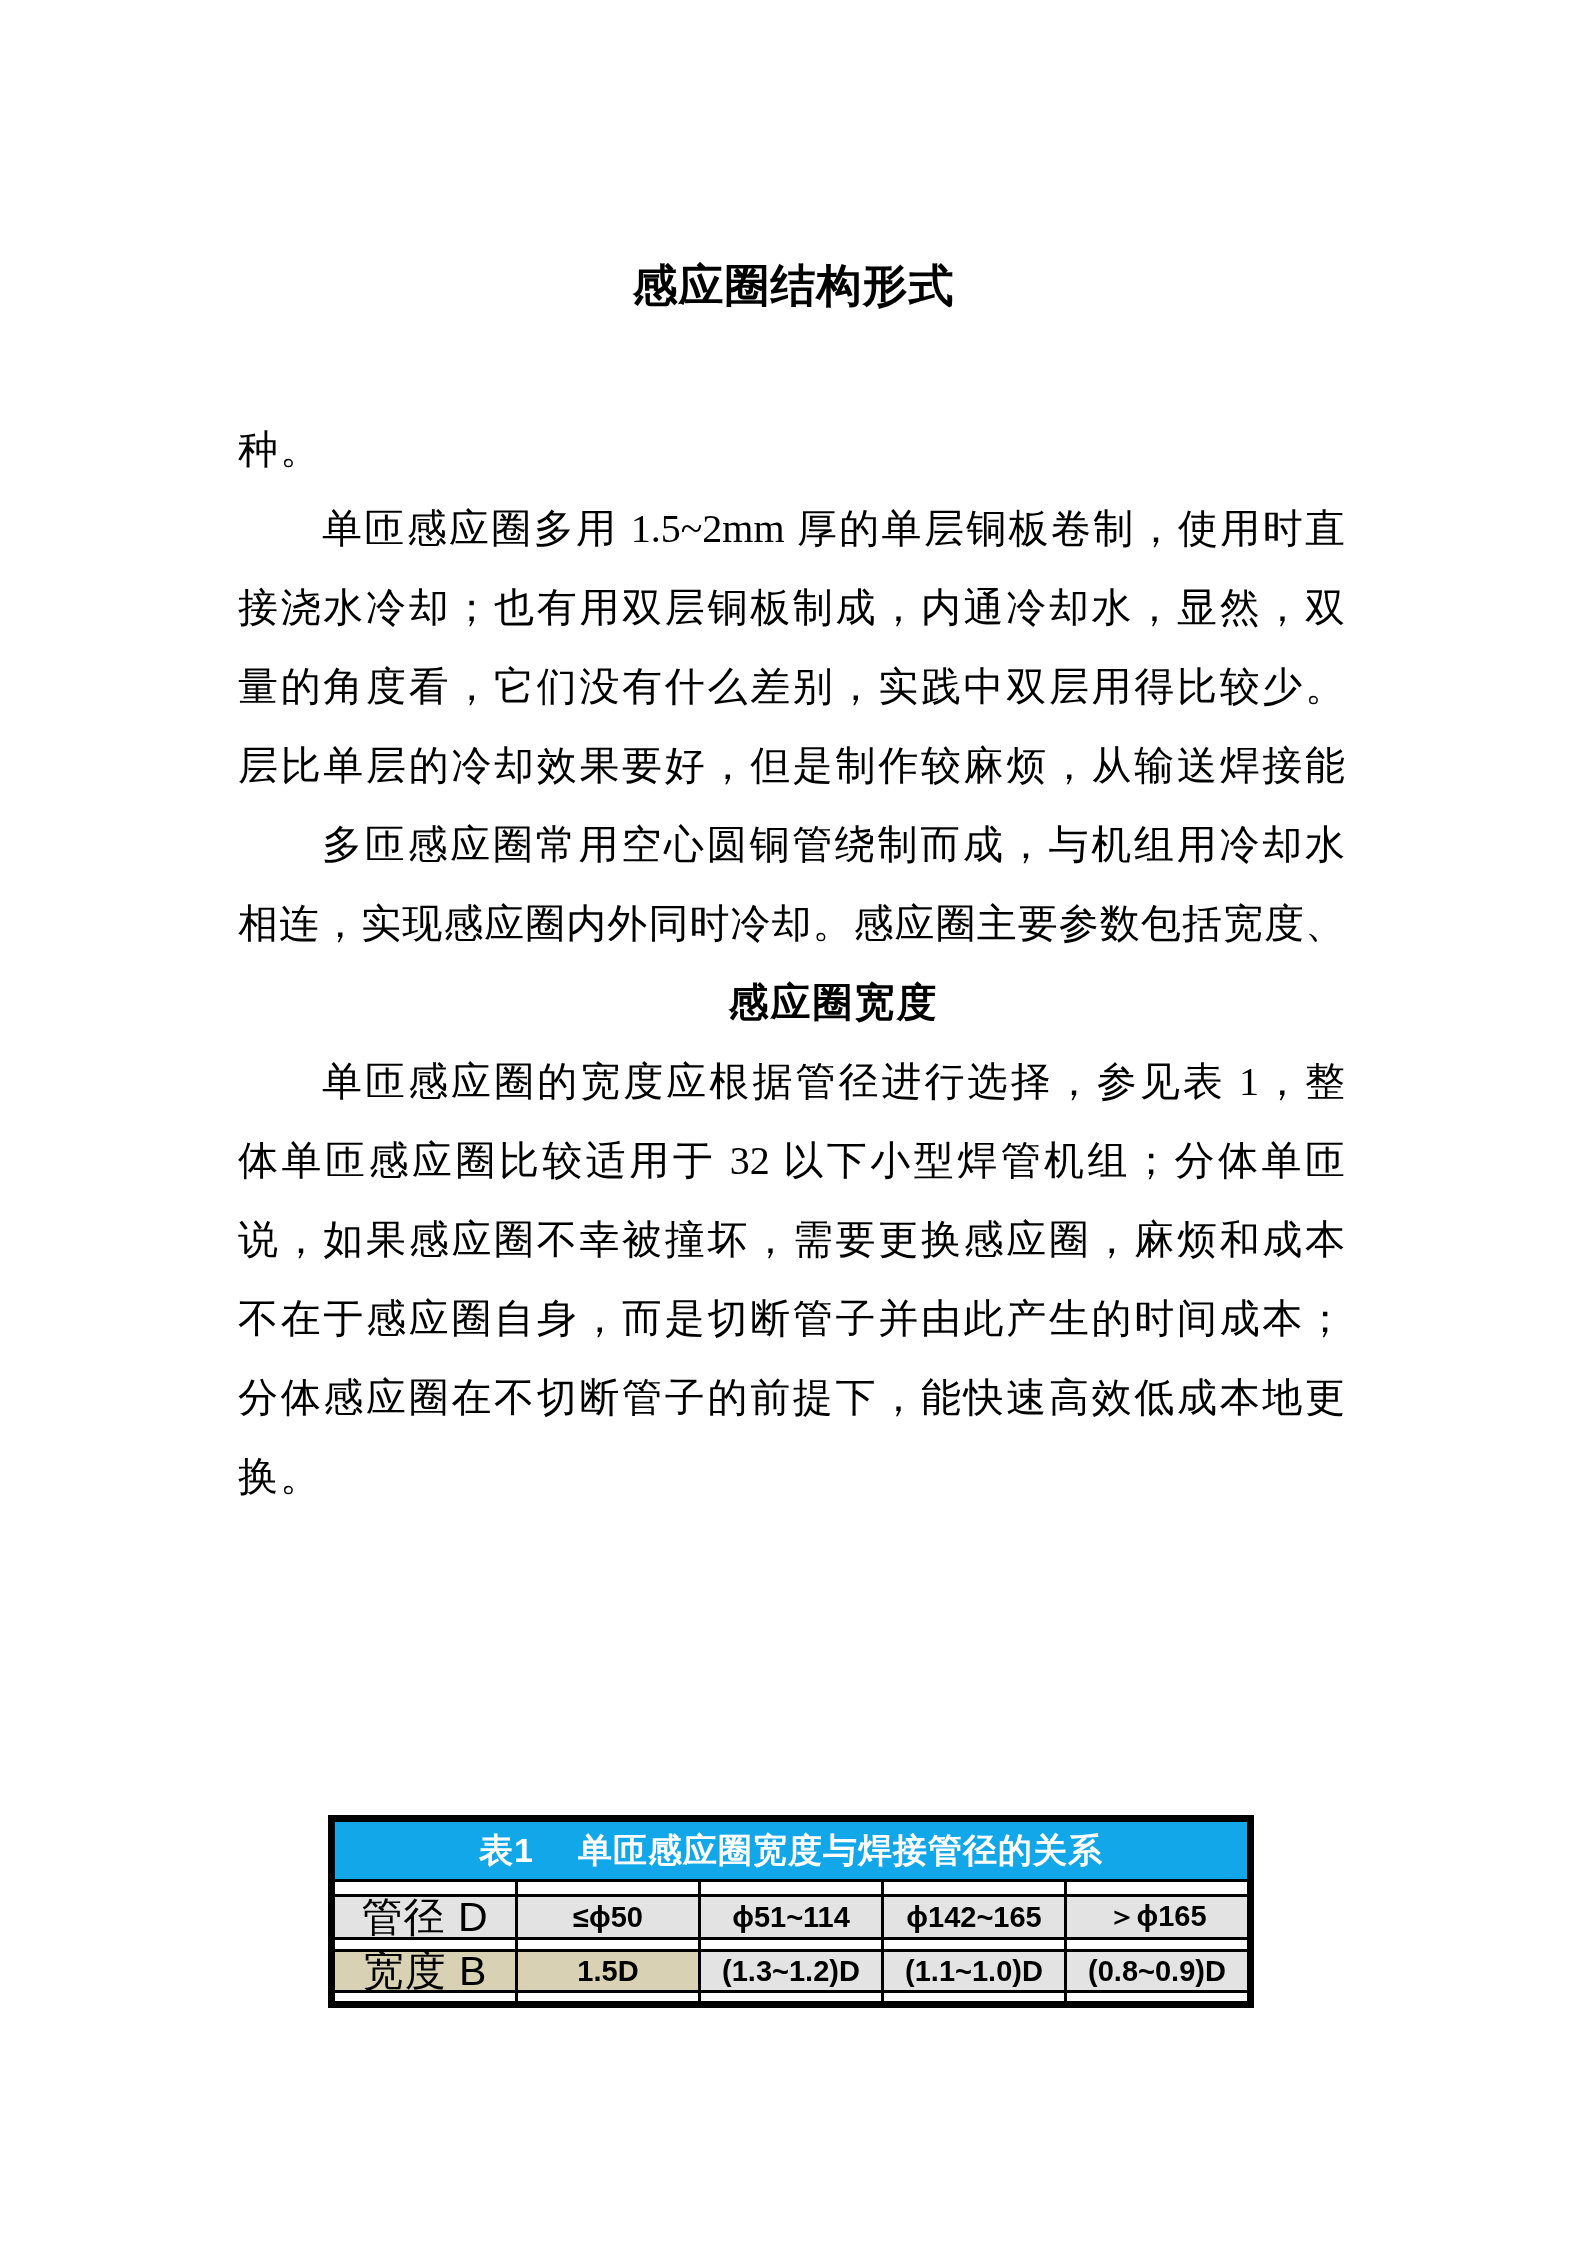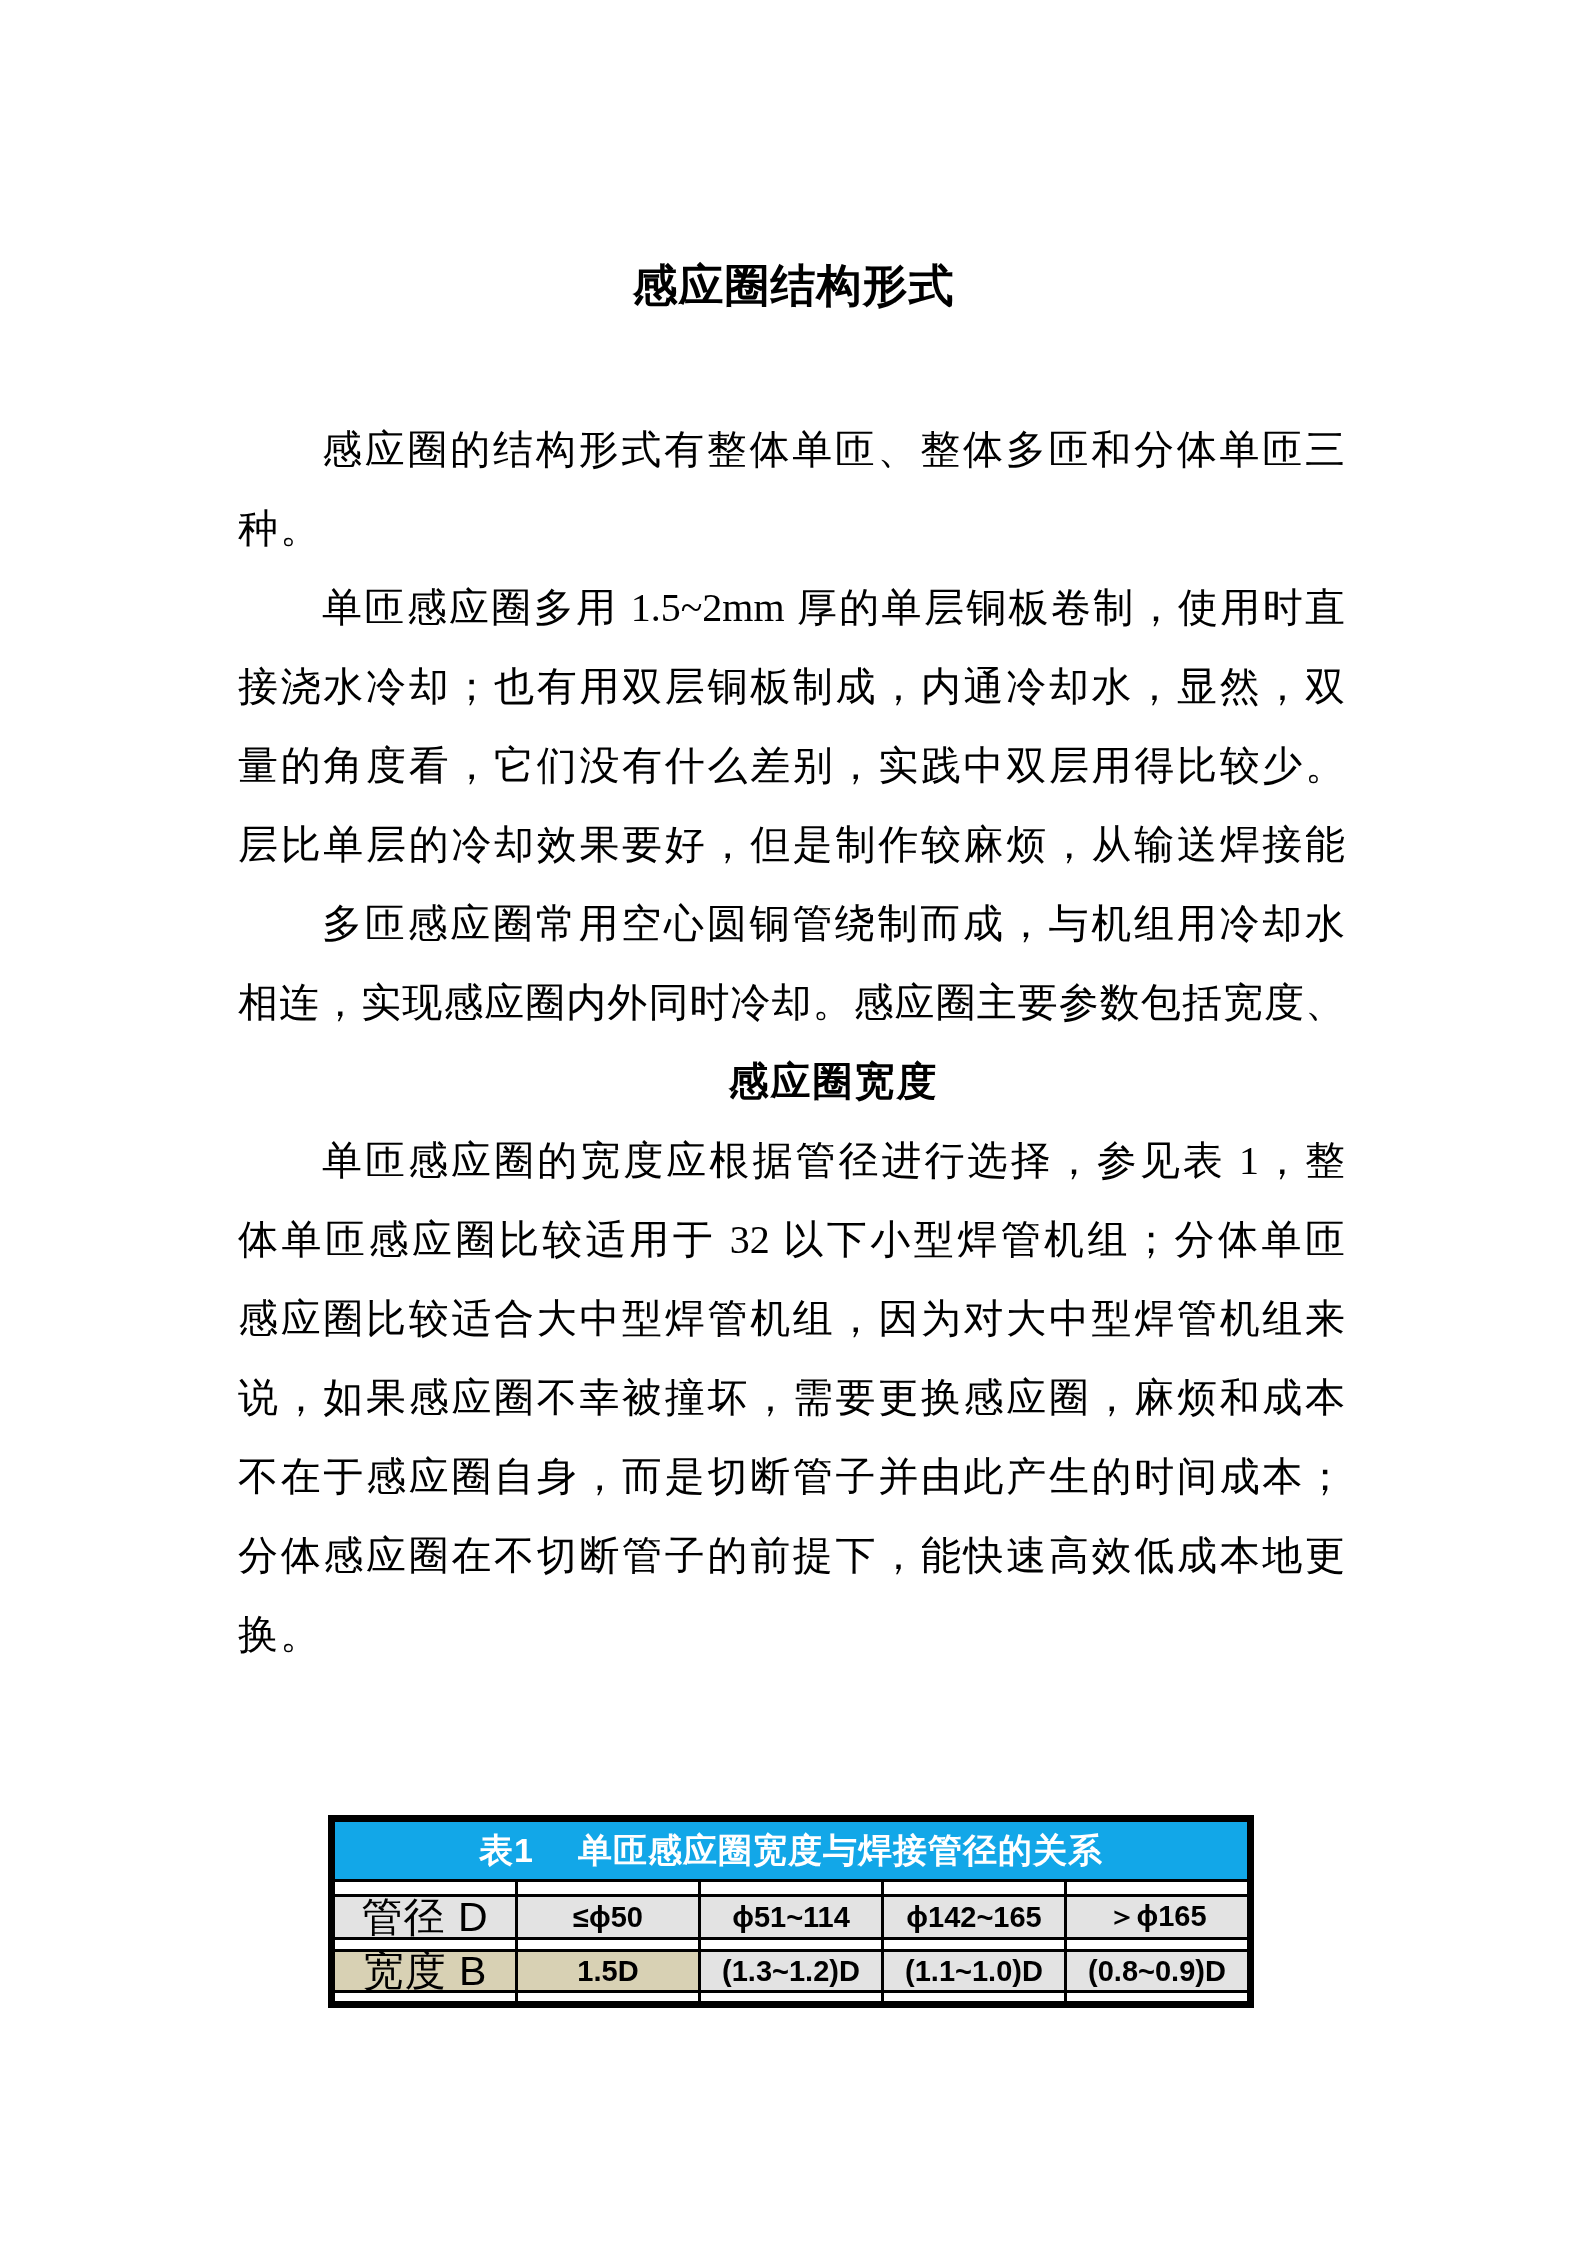--- a/index.html
+++ b/index.html
@@ -45,32 +45,30 @@
   }
   .cell.head{font-size:41px;font-weight:400;letter-spacing:1px;}
   .spacer{background:#fff;}
 </style>
 </head>
 <body>
 
 <div class="doc-title">感应圈结构形式</div>
 
 <div class="body-text">
-  <div class="line justify indent">感应圈的结构形式有整体单匝、整体多匝和分体单匝三</div>
   <div class="line">种。</div>
   <div class="line justify indent">单匝感应圈多用 1.5~2mm 厚的单层铜板卷制，使用时直</div>
   <div class="line justify">接浇水冷却；也有用双层铜板制成，内通冷却水，显然，双</div>
   <div class="line justify">量的角度看，它们没有什么差别，实践中双层用得比较少。</div>
   <div class="line justify">层比单层的冷却效果要好，但是制作较麻烦，从输送焊接能</div>
   <div class="line justify indent">多匝感应圈常用空心圆铜管绕制而成，与机组用冷却水</div>
   <div class="line justify">相连，实现感应圈内外同时冷却。感应圈主要参数包括宽度、</div>
   <div class="line indent bold">感应圈宽度</div>
   <div class="line justify indent">单匝感应圈的宽度应根据管径进行选择，参见表 1，整</div>
   <div class="line justify">体单匝感应圈比较适用于 32 以下小型焊管机组；分体单匝</div>
-  <div class="line justify">感应圈比较适合大中型焊管机组，因为对大中型焊管机组来</div>
   <div class="line justify">说，如果感应圈不幸被撞坏，需要更换感应圈，麻烦和成本</div>
   <div class="line justify">不在于感应圈自身，而是切断管子并由此产生的时间成本；</div>
   <div class="line justify">分体感应圈在不切断管子的前提下，能快速高效低成本地更</div>
   <div class="line">换。</div>
 </div>
 
 <div class="rel-table">
   <div class="caption-cell" style="background:#12a7e8;">
     <span>表1</span>
       <span class="caption-gap"></span>

